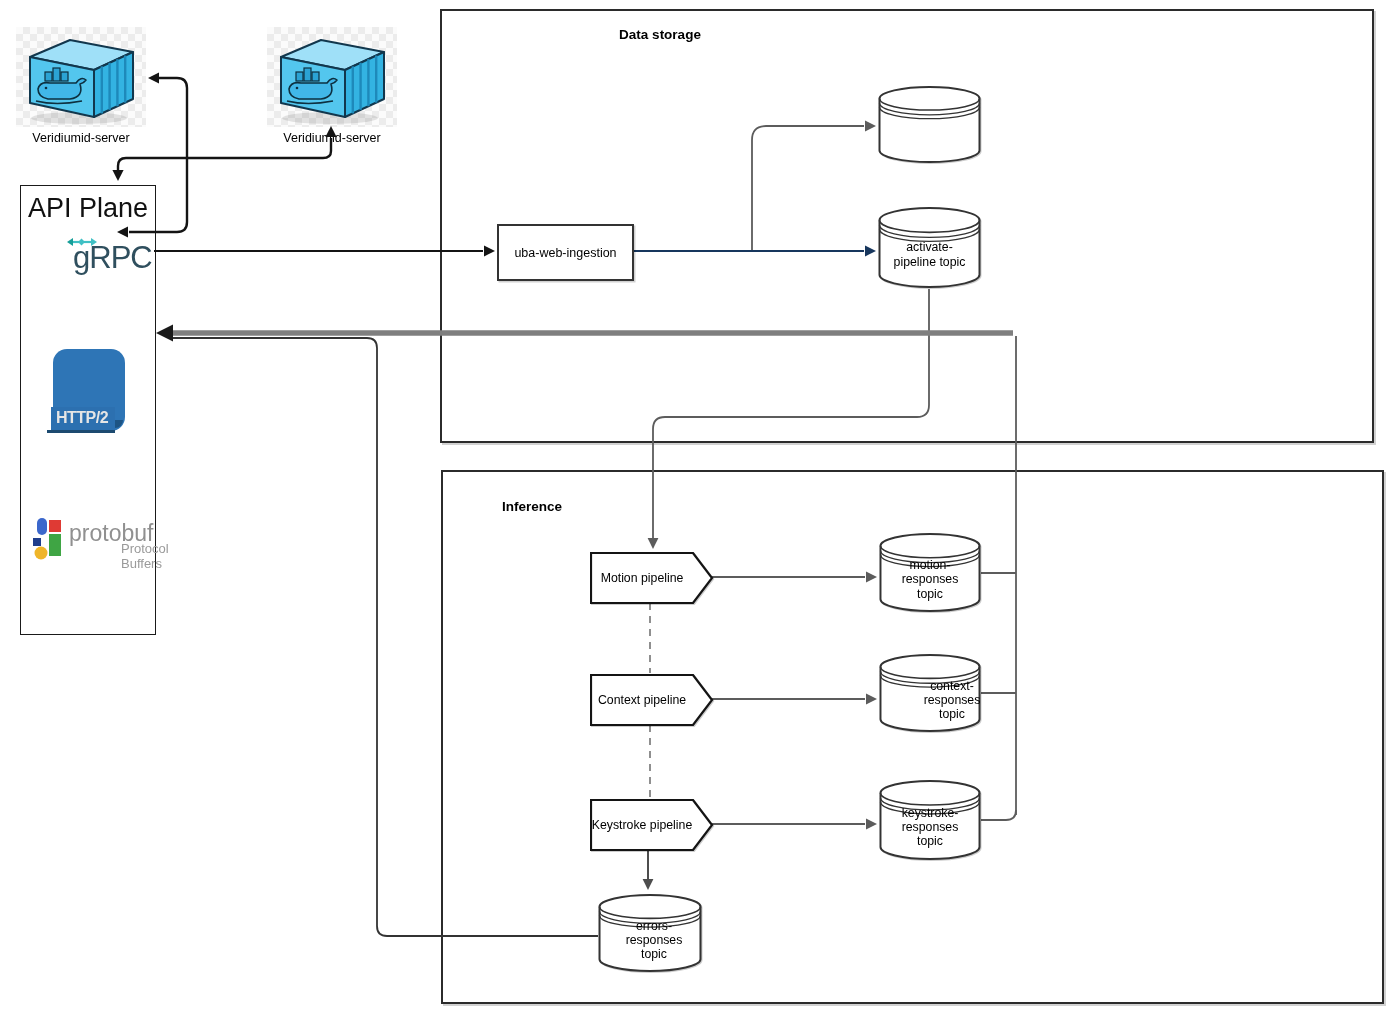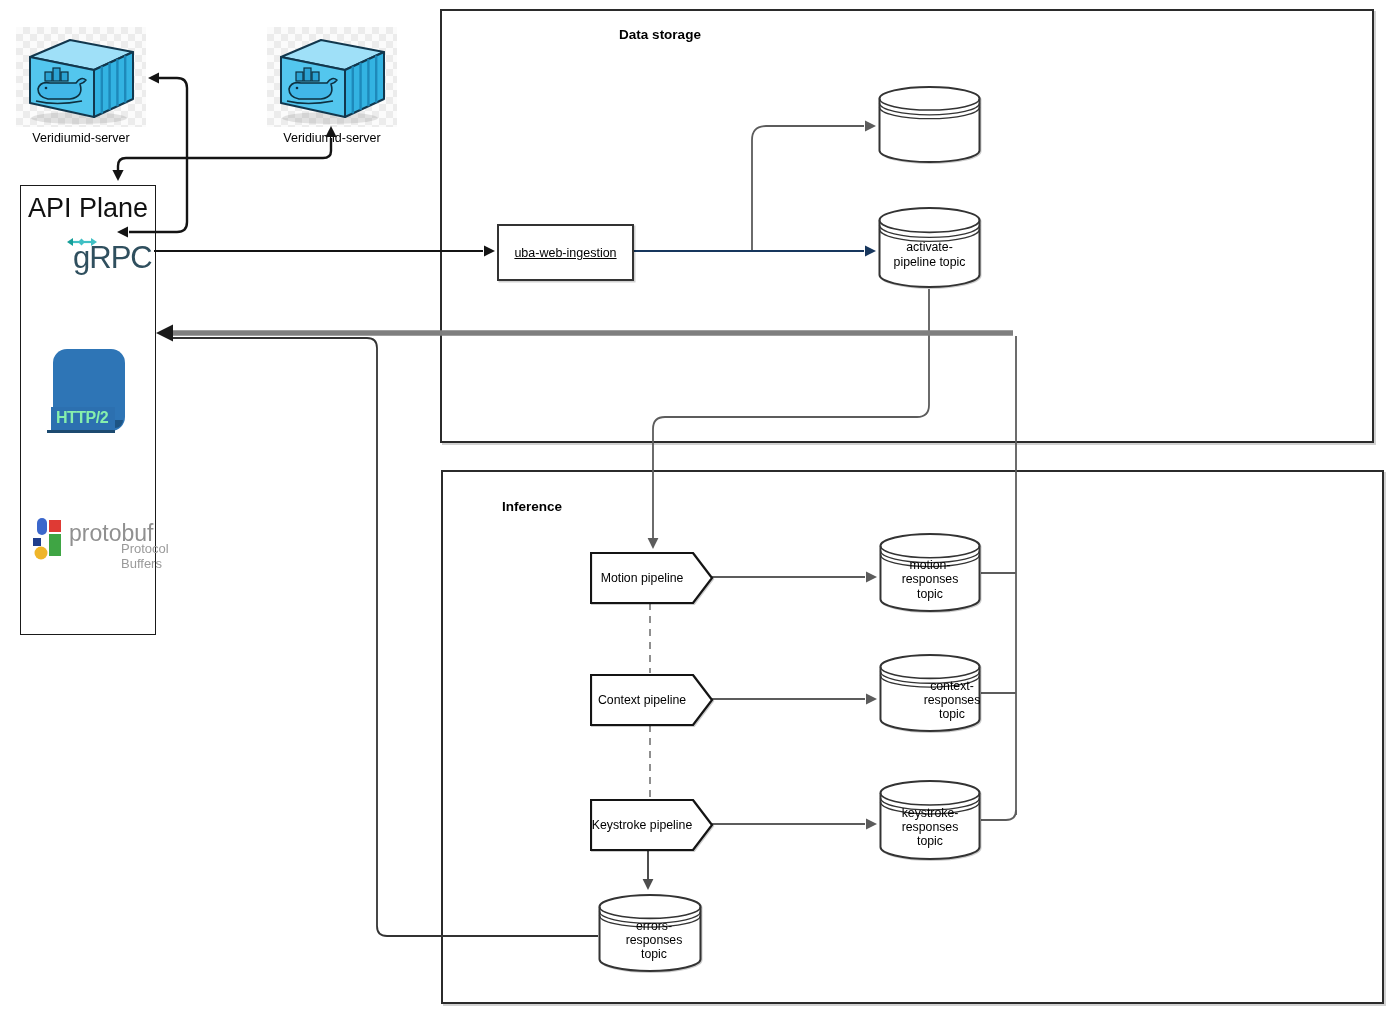--- a/index.html
+++ b/index.html
@@ -16,36 +16,36 @@
             border:1.6px solid #1a1a1a;z-index:2;}
   .apiplane-title{margin-top:7px;text-align:center;font-size:27px;color:#111;letter-spacing:0;}
   .grpc-row{position:absolute;left:14px;top:48px;width:110px;height:50px;margin-left:30px;}
   .grpc-text{position:absolute;left:8px;top:6px;font-size:31px;color:#2f4f5e;letter-spacing:-1px;}
   .grpc-ic{position:absolute;left:2px;top:0px;}
   .http2{position:absolute;left:26px;top:163px;width:84px;height:104px;}
   .http2-main{position:absolute;left:6px;top:0;width:72px;height:82px;background:#2e75b6;
               border-radius:14px;}
   .http2-main:after{content:"";position:absolute;left:4px;right:2px;bottom:3px;height:8px;
               background:#1d5484;border-radius:0 0 10px 10px;}
-  .http2-tag{position:absolute;left:0px;top:58px;background:#2c70b0;color:#86efac;font-weight:bold;
+  .http2-tag{position:absolute;left:0px;top:58px;background:#2c70b0;color:#e5e5e5;font-weight:bold;
              font-size:16px;padding:2px 7px 3px 5px;border-left:4px solid #ffffff;
              letter-spacing:-0.5px;box-shadow:0 3px 0 #1c4a70;}
   .protobuf{position:absolute;left:10px;top:330px;width:124px;height:54px;}
   .protobuf-text{position:absolute;left:38px;top:4px;font-size:23px;color:#909090;}
   .protobuf-sub{position:absolute;left:58px;top:25px;font-size:13px;color:#9a9a9a;margin-left:32px;}
   
   .server{position:absolute;width:130px;z-index:2;}
   .checker{width:130px;height:100px;
     background-image:linear-gradient(45deg,#ececec 25%,transparent 25%,transparent 75%,#ececec 75%),
                      linear-gradient(45deg,#ececec 25%,transparent 25%,transparent 75%,#ececec 75%);
     background-size:14px 14px;background-position:0 0,7px 7px;background-color:#fbfbfb;}
   .server-label{margin-top:4px;text-align:center;font-size:12.5px;color:#000;}
   .ubabox{position:absolute;left:497px;top:224px;width:133px;height:53px;background:#fff;
           border:2px solid #333;z-index:5;display:flex;align-items:center;justify-content:center;
-          font-size:12.5px;box-shadow:1.5px 1.5px 0 rgba(0,0,0,0.18);text-decoration:underline;}
+          font-size:12.5px;box-shadow:1.5px 1.5px 0 rgba(0,0,0,0.18);}
   .cyl{position:absolute;z-index:5;filter:drop-shadow(1.2px 1.2px 0px rgba(0,0,0,0.2));}
   .cyl svg{position:absolute;left:0;top:0;}
   .cyl-label{position:absolute;left:0;right:0;top:14px;bottom:0;display:flex;align-items:center;
              justify-content:center;text-align:center;font-size:12.3px;line-height:14.3px;
              white-space:pre-line;color:#000;}
   .pipe{position:absolute;width:124px;height:52px;z-index:5;
         filter:drop-shadow(1.2px 1.2px 0px rgba(0,0,0,0.2));}
   .pipe svg{position:absolute;left:0;top:0;}
   .pipe-label{position:absolute;left:0;top:0;width:104px;height:100%;display:flex;
               align-items:center;justify-content:center;font-size:12.3px;text-align:center;}

